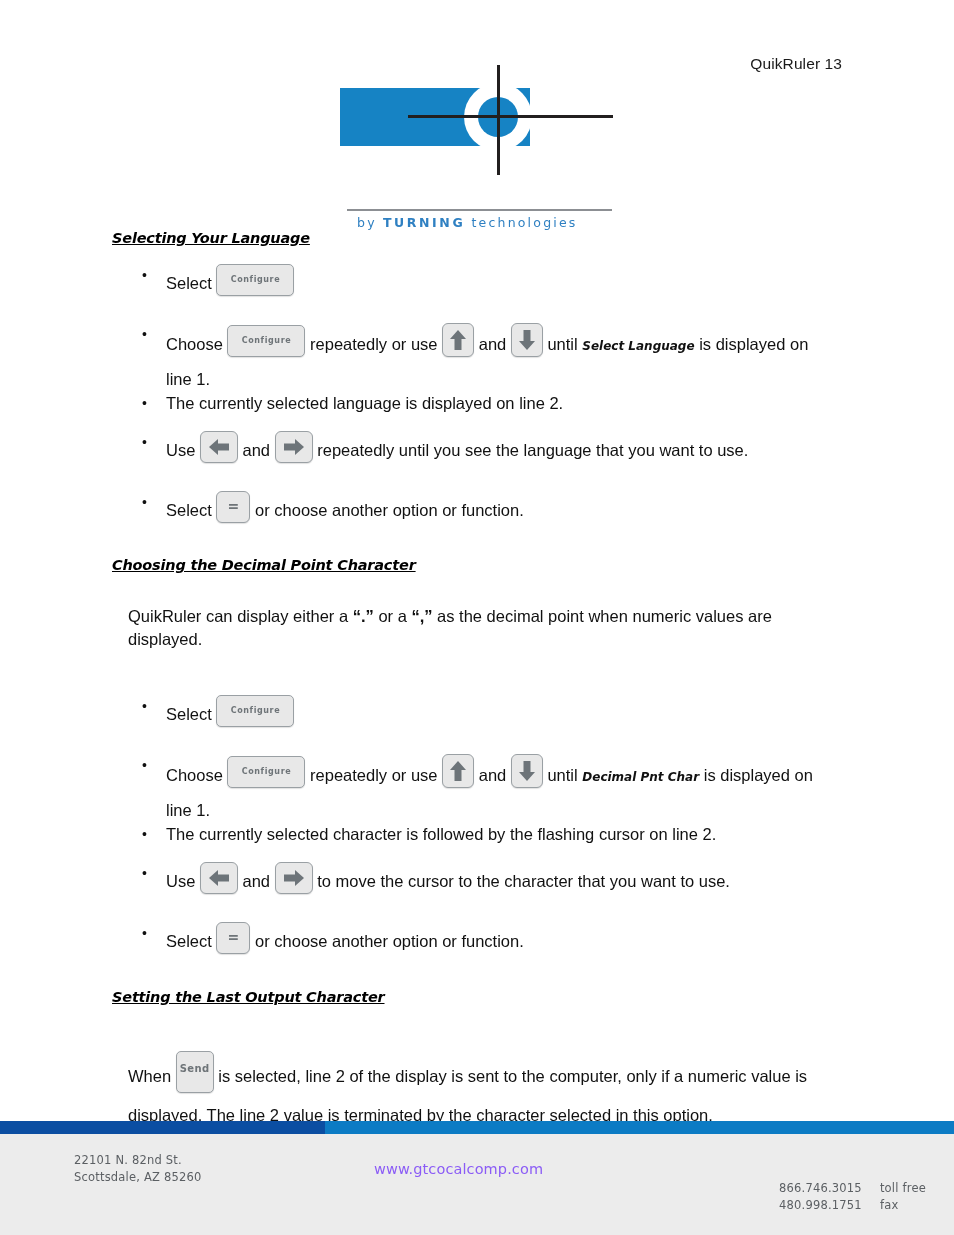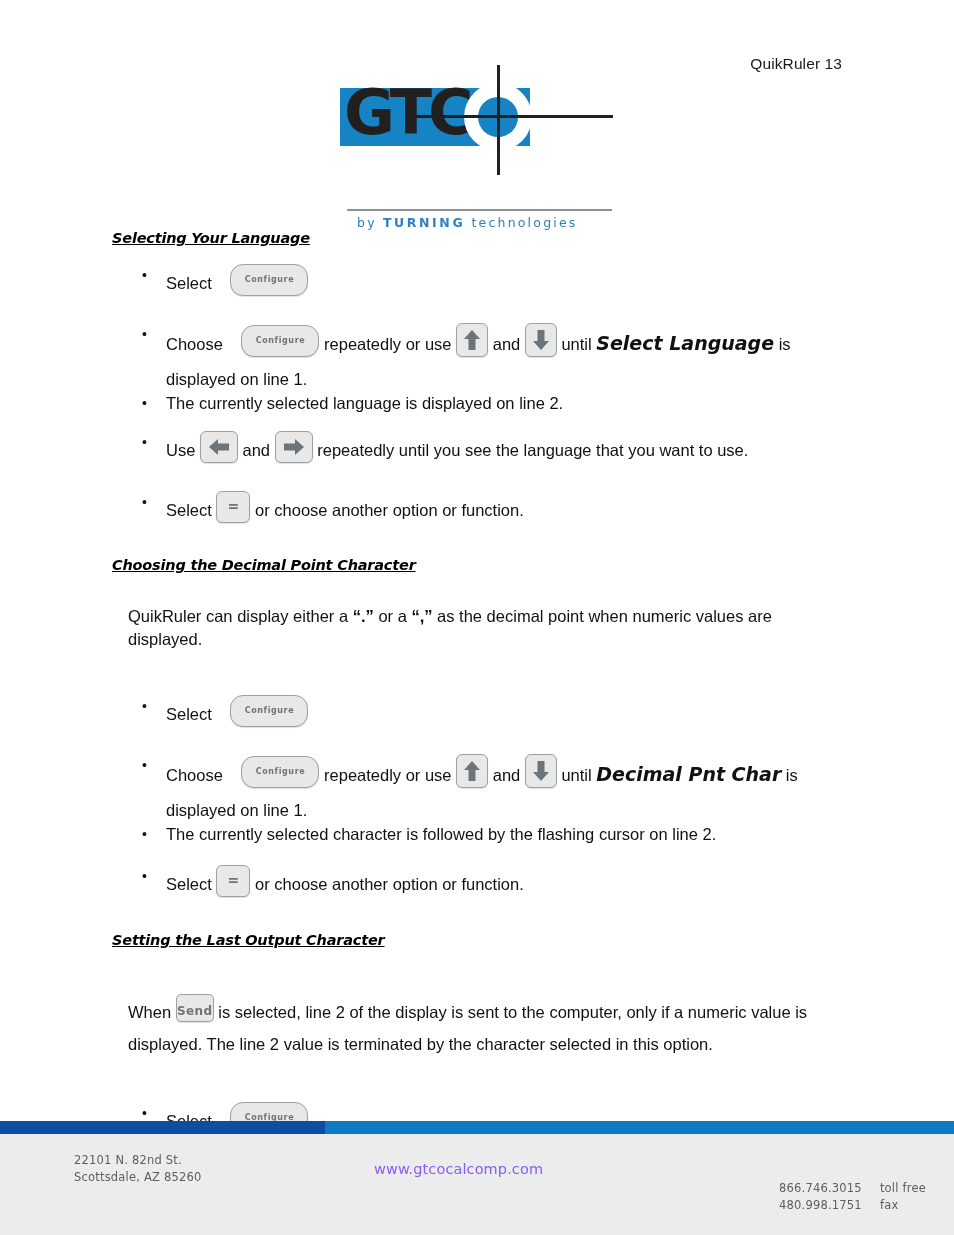--- a/index.html
+++ b/index.html
@@ -160,51 +160,50 @@
   ul.bullets > li::before {
     content: "\2022";
     position: absolute;
     left: 30px;
     top: 0;
     font-size: 14px;
     line-height: inherit;
     color: #111;
   }
 
-  b.strong { font-family: "DejaVu Sans", sans-serif; font-weight: bold; font-style: italic; font-size: 19px; }
+  b.strong { font-family: "DejaVu Sans", sans-serif; font-weight: bold; font-style: italic; font-size: 12px; }
   b.quotechar { font-weight: bold; }
 
   
   .key {
     display: inline-block;
     vertical-align: middle;
     background: #e8e8e8;
     border: 1.5px solid #9aa0a4;
     box-sizing: border-box;
     position: relative;
     text-align: center;
     color: #6e7478;
     font-family: "DejaVu Sans", sans-serif;
     box-shadow: 0 1px 1px rgba(0,0,0,0.12);
   }
   .key-configure {
     width: 78px;
     height: 32px;
-    border-radius: 13px;
+    border-radius: 5px;
     font-size: 8px;
     letter-spacing: 0.6px;
     line-height: 29px;
     font-weight: bold;
-    margin-left: 14px;
   }
   .key-send {
     width: 38px;
-    height: 28px;
+    height: 42px;
     border-radius: 5px;
-    font-size: 12px;
+    font-size: 10px;
     letter-spacing: 0.4px;
     line-height: 33px;
     font-weight: bold;
   }
   .key-equals {
     width: 34px;
     height: 32px;
     border-radius: 6px;
     font-size: 14px;
     line-height: 29px;
@@ -290,21 +289,20 @@
   .footer-phone td.lbl { padding-left: 18px; }
 </style>
 </head>
 <body>
 
 <div class="page-header">QuikRuler 13</div>
 
 <div class="logo-block">
   <div class="logo-mark">
     <div class="logo-bluebox"></div>
-    <div class="logo-gtc">GTC</div>
     <div class="logo-ring-outer"></div>
     <div class="logo-ring-blue"></div>
     <div class="logo-cross-v"></div>
     <div class="logo-cross-h"></div>
   </div>
   <div class="logo-rule"></div>
   <div class="logo-tagline">
     <span class="tag-by">by</span>
     <span class="tag-turning">TURNING</span>
     <span>technologies</span>
@@ -353,20 +351,27 @@
     </li>
     <li>
       <span>Choose </span><span class="key key-configure key-raise">Configure</span><span> repeatedly or use </span><span class="key key-arrow key-raise-lg"><svg width="18" height="22" viewBox="0 0 18 22" aria-hidden="true">
             <polygon points="9,1 17,10 12.5,10 12.5,21 5.5,21 5.5,10 1,10" fill="#6d7479"></polygon>
           </svg></span><span> and </span><span class="key key-arrow key-raise-lg"><svg width="18" height="22" viewBox="0 0 18 22" aria-hidden="true">
             <polygon points="9,21 17,12 12.5,12 12.5,1 5.5,1 5.5,12 1,12" fill="#6d7479"></polygon>
           </svg></span><span> until </span><b class="strong">Decimal Pnt Char</b><span> is displayed on line 1.</span>
     </li>
     <li>
       <span>The currently selected character is followed by the flashing cursor on line 2.</span>
+    </li>
+    <li style="margin-top:16px">
+      <span>Use </span><span class="key key-arrow-h key-raise"><svg width="22" height="18" viewBox="0 0 22 18" aria-hidden="true">
+            <polygon points="1,9 10,1 10,5.5 21,5.5 21,12.5 10,12.5 10,17" fill="#6d7479"></polygon>
+          </svg></span><span> and </span><span class="key key-arrow-h key-raise"><svg width="22" height="18" viewBox="0 0 22 18" aria-hidden="true">
+            <polygon points="21,9 12,1 12,5.5 1,5.5 1,12.5 12,12.5 12,17" fill="#6d7479"></polygon>
+          </svg></span><span> to move the cursor to the character that you want to use.</span>
     </li>
     <li style="margin-top:19px">
       <span>Select </span><span class="key key-equals key-raise">=</span><span> or choose another option or function.</span>
     </li>
   </ul>
 
   <div style="height:26px"></div>
   <h2 class="section-head">Setting the Last Output Character</h2>
   <div style="height:30px"></div>
   <p class="para"><span>When </span><span class="key key-send key-raise-lg">Send</span><span> is selected, line 2 of the display is sent to the computer, only if a numeric value is displayed.  The line 2 value is terminated by the character selected in this option.</span></p>

